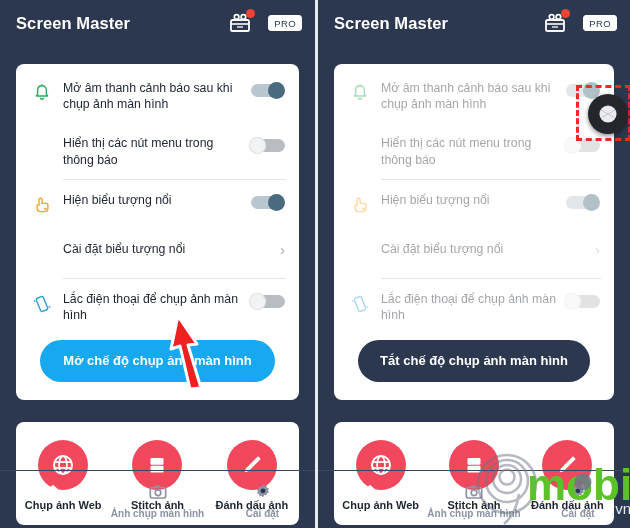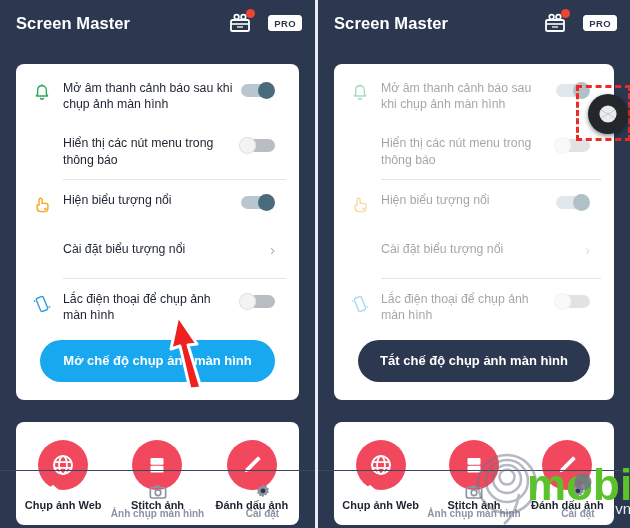--- a/index.html
+++ b/index.html
@@ -39,39 +39,39 @@
     position: absolute; top: -2px; right: -3px;
     width: 9px; height: 9px; border-radius: 50%;
     background: #ef4432;
   }
   .pro-badge {
     border: 1.5px solid #ffffff;
     border-radius: 3px;
     background: #ffffff;
     color: #2b3850;
     font-size: 9.5px;
-    font-weight: bold;
+    font-weight: normal;
     letter-spacing: .4px;
     padding: 2.5px 5px 2px;
     line-height: 1;
   }
 
   
   .card {
     background: #ffffff;
     border-radius: 8px;
     margin: 0 16px;
   }
   .card.settings { margin-top: 18px; padding: 4px 0 0; }
   .card.actions { margin-top: 22px; padding: 18px 0 14px; }
 
   .row {
     display: flex;
     align-items: flex-start;
-    padding: 11px 24px 11px 13px;
+    padding: 11px 14px 11px 13px;
     min-height: 40px;
   }
   .row .ico {
     width: 26px; height: 26px;
     flex: 0 0 26px;
     margin-right: 8px;
     margin-top: 1px;
     display: flex; align-items: center; justify-content: center;
   }
   .row .ico.blank { visibility: hidden; }

